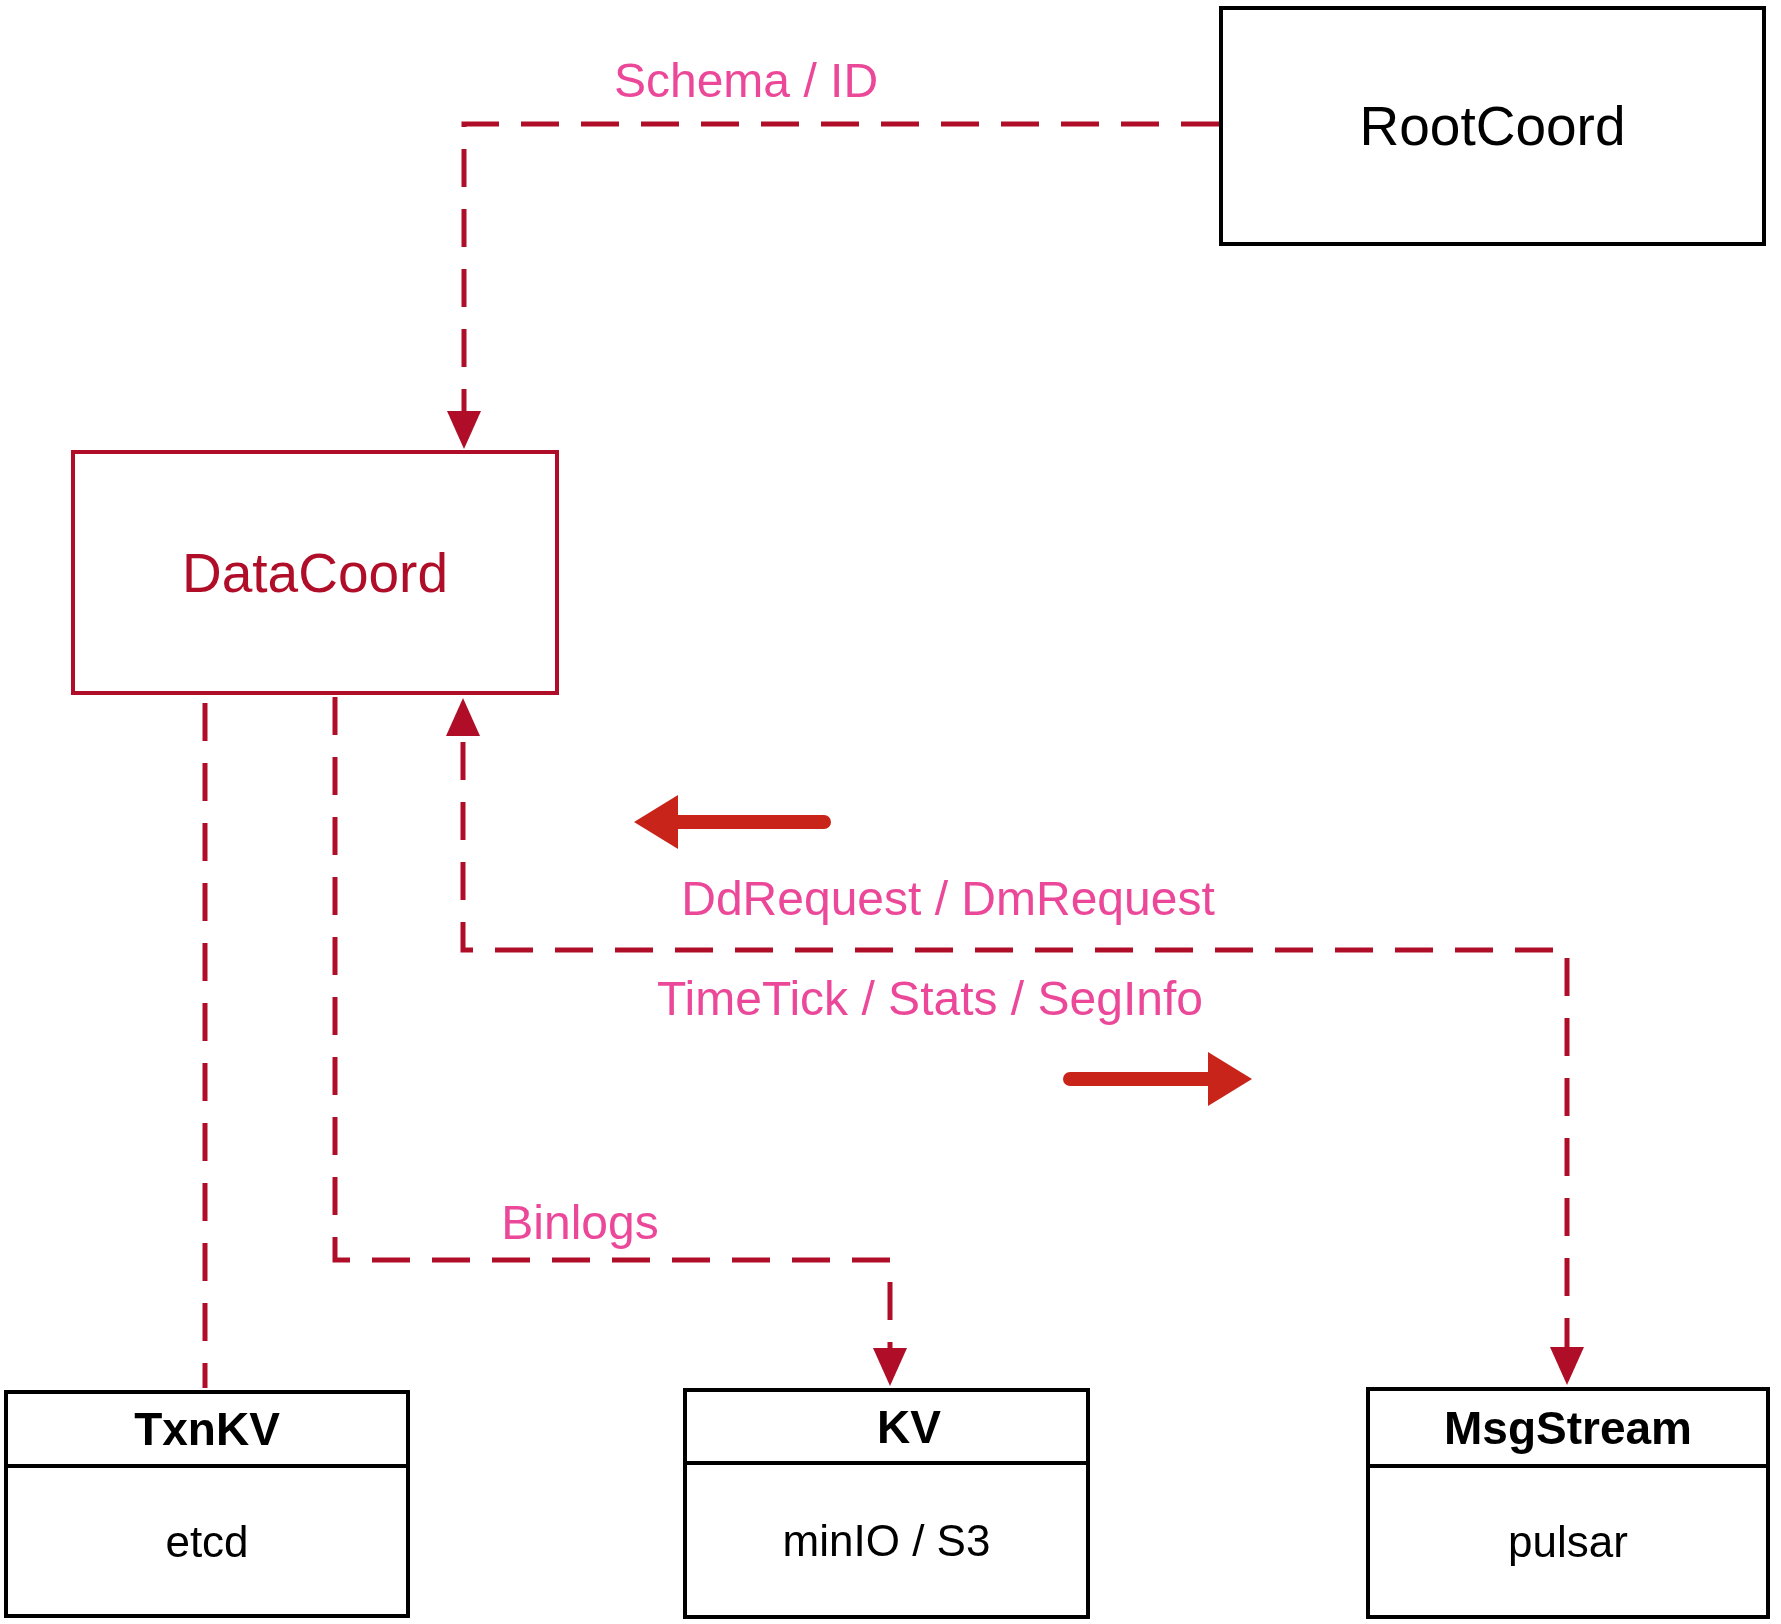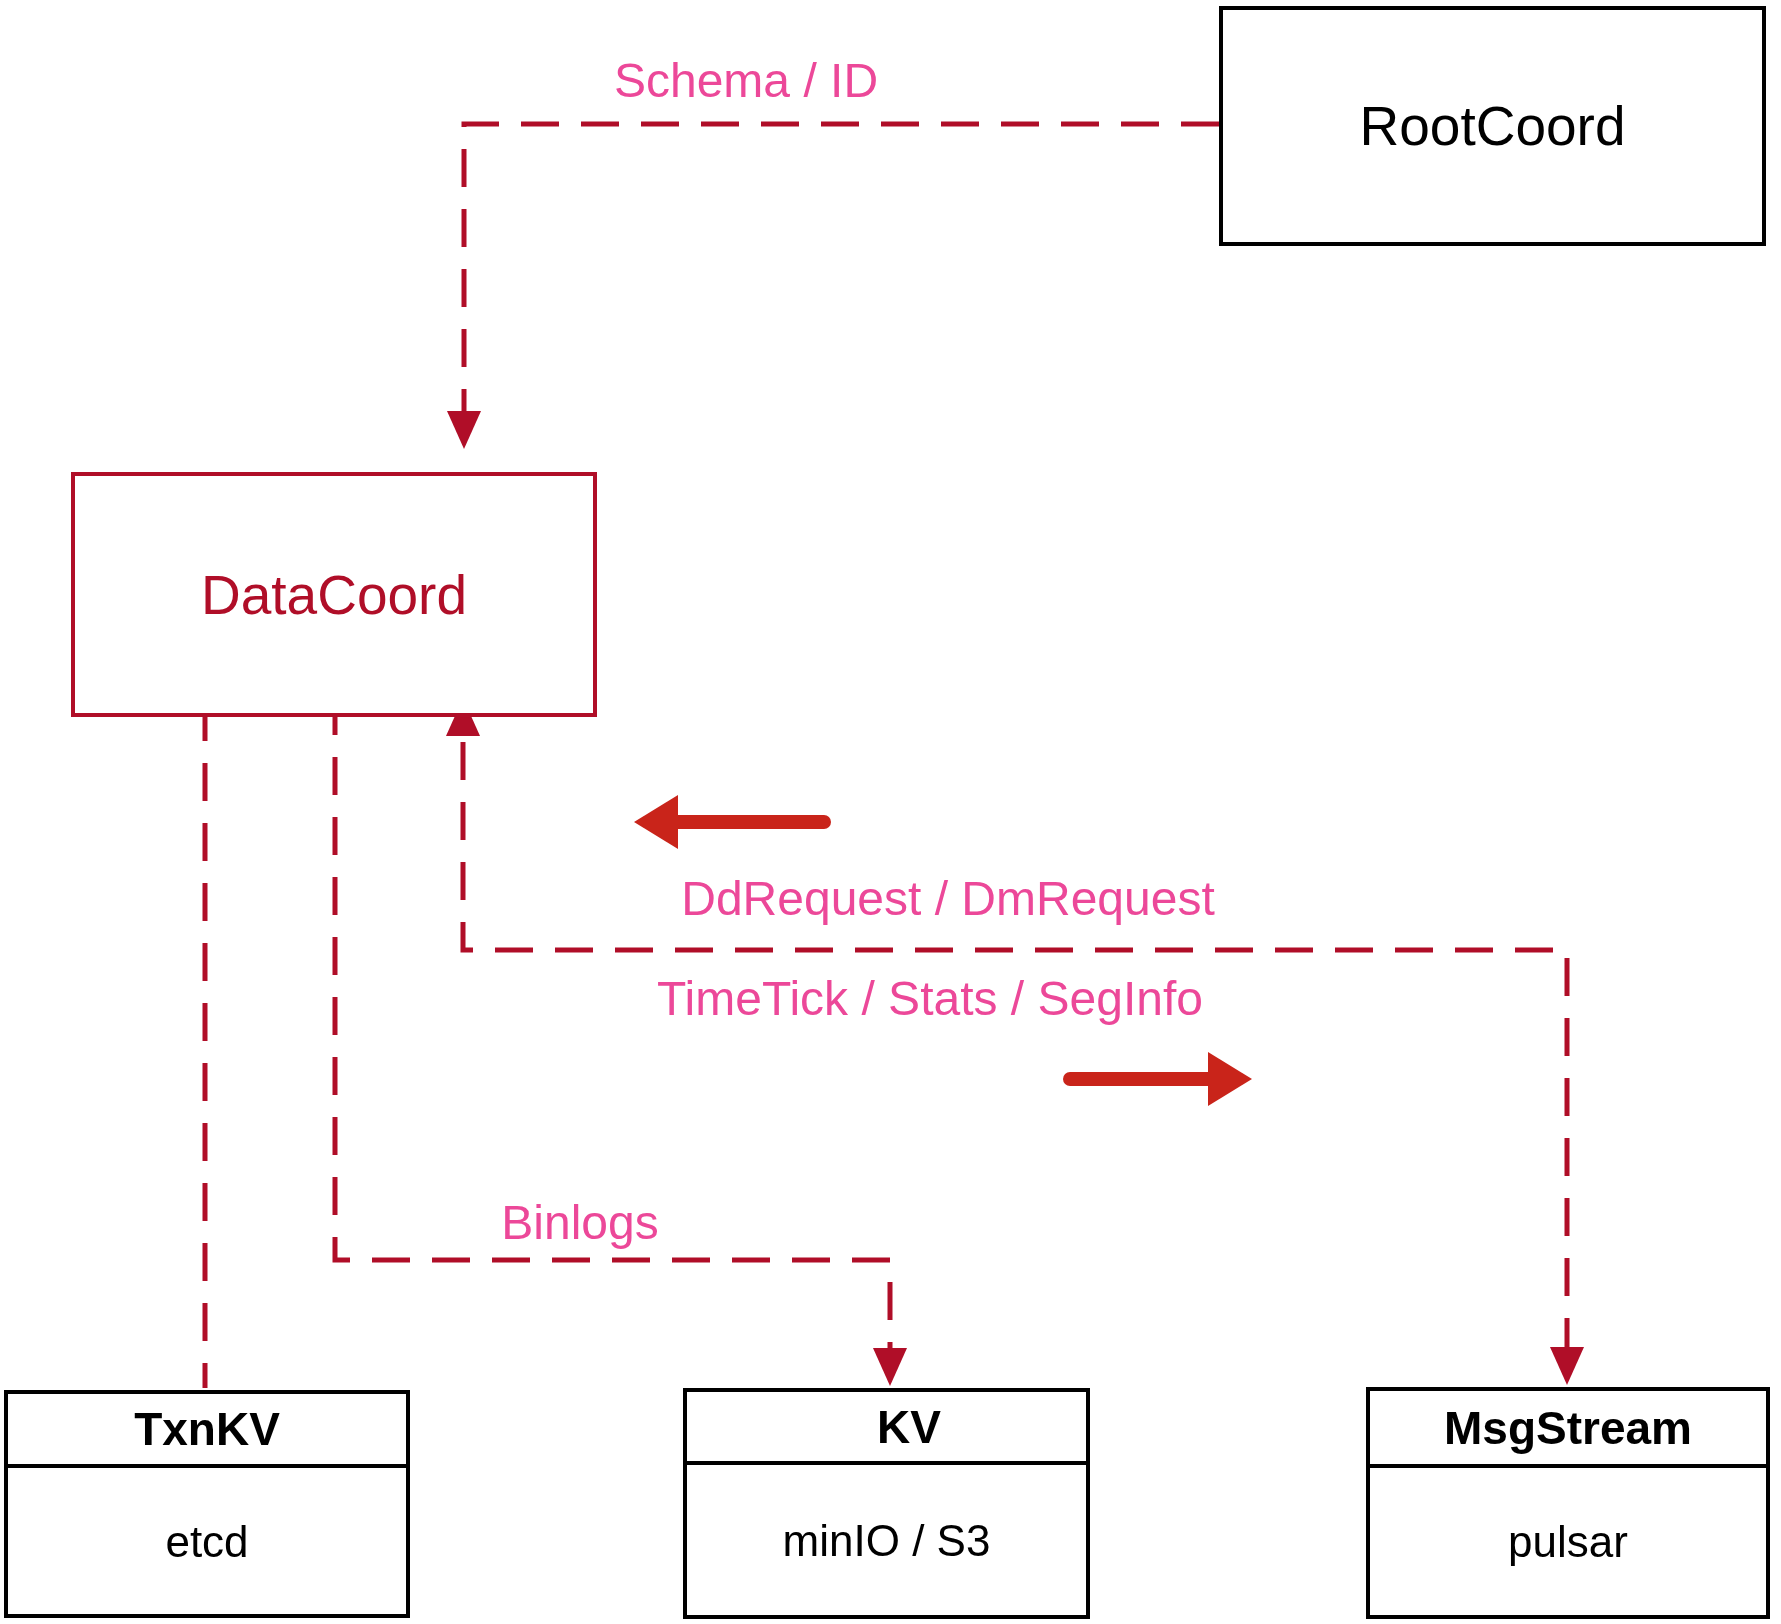--- a/index.html
+++ b/index.html
@@ -126,21 +126,21 @@
     <g>
       <line class="solid-arrow-shaft" x1="1070" y1="1079" x2="1210" y2="1079"></line>
       <polygon class="solid-arrow-head" points="1252,1079 1208,1052 1208,1106"></polygon>
     </g>
   </svg>
 
   <div class="node black-border" id="rootcoord-box" style="left:1219px; top:6px; width:547px; height:240px;">
     <span class="node-title-big">RootCoord</span>
   </div>
 
-  <div class="node" id="datacoord-box" style="left:71px; top:472px; width:526px; height:245px;text-align:right;">
+  <div class="node" id="datacoord-box" style="left:71px; top:450px; width:488px; height:245px;text-align:right;">
     <span class="node-title-big">DataCoord</span>
   </div>
 
   <div class="store-box" style="left:4px; top:1390px; width:406px; height:228px;">
     <div class="store-header" style="height:74px;justify-content:center;">
       <span>TxnKV</span>
     </div>
     <div class="store-body">
       <span>etcd</span>
     </div>

